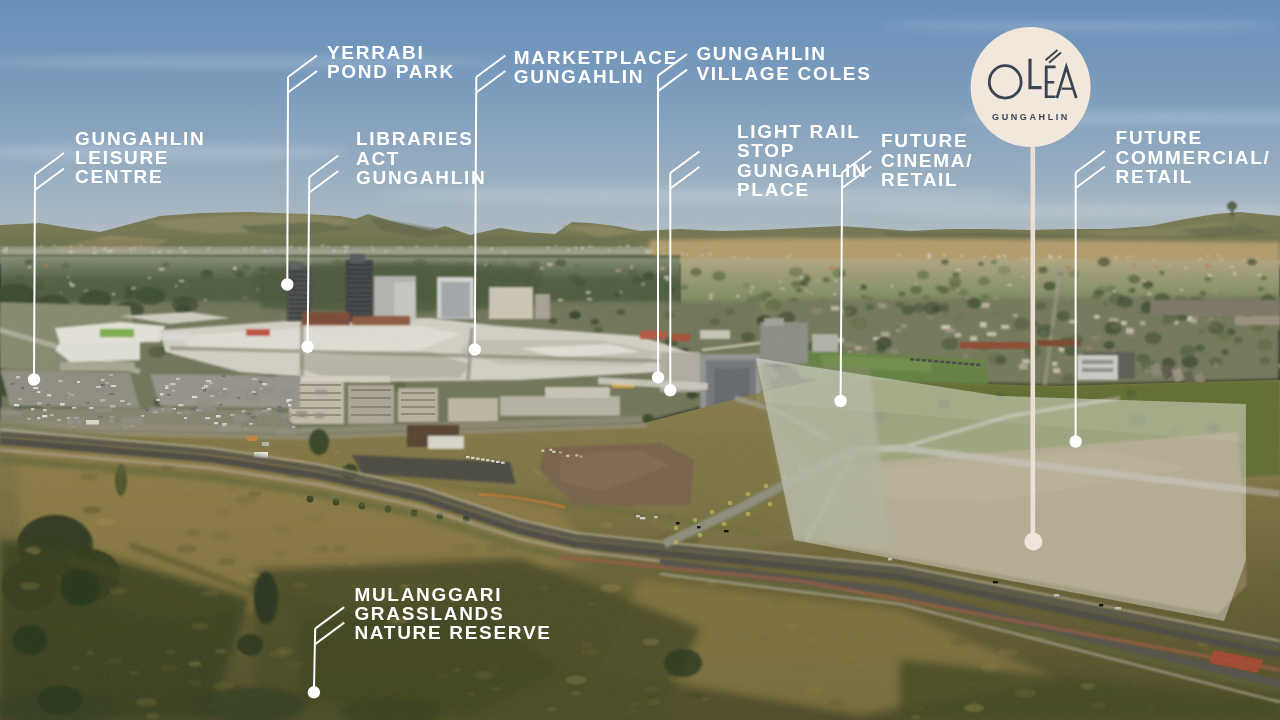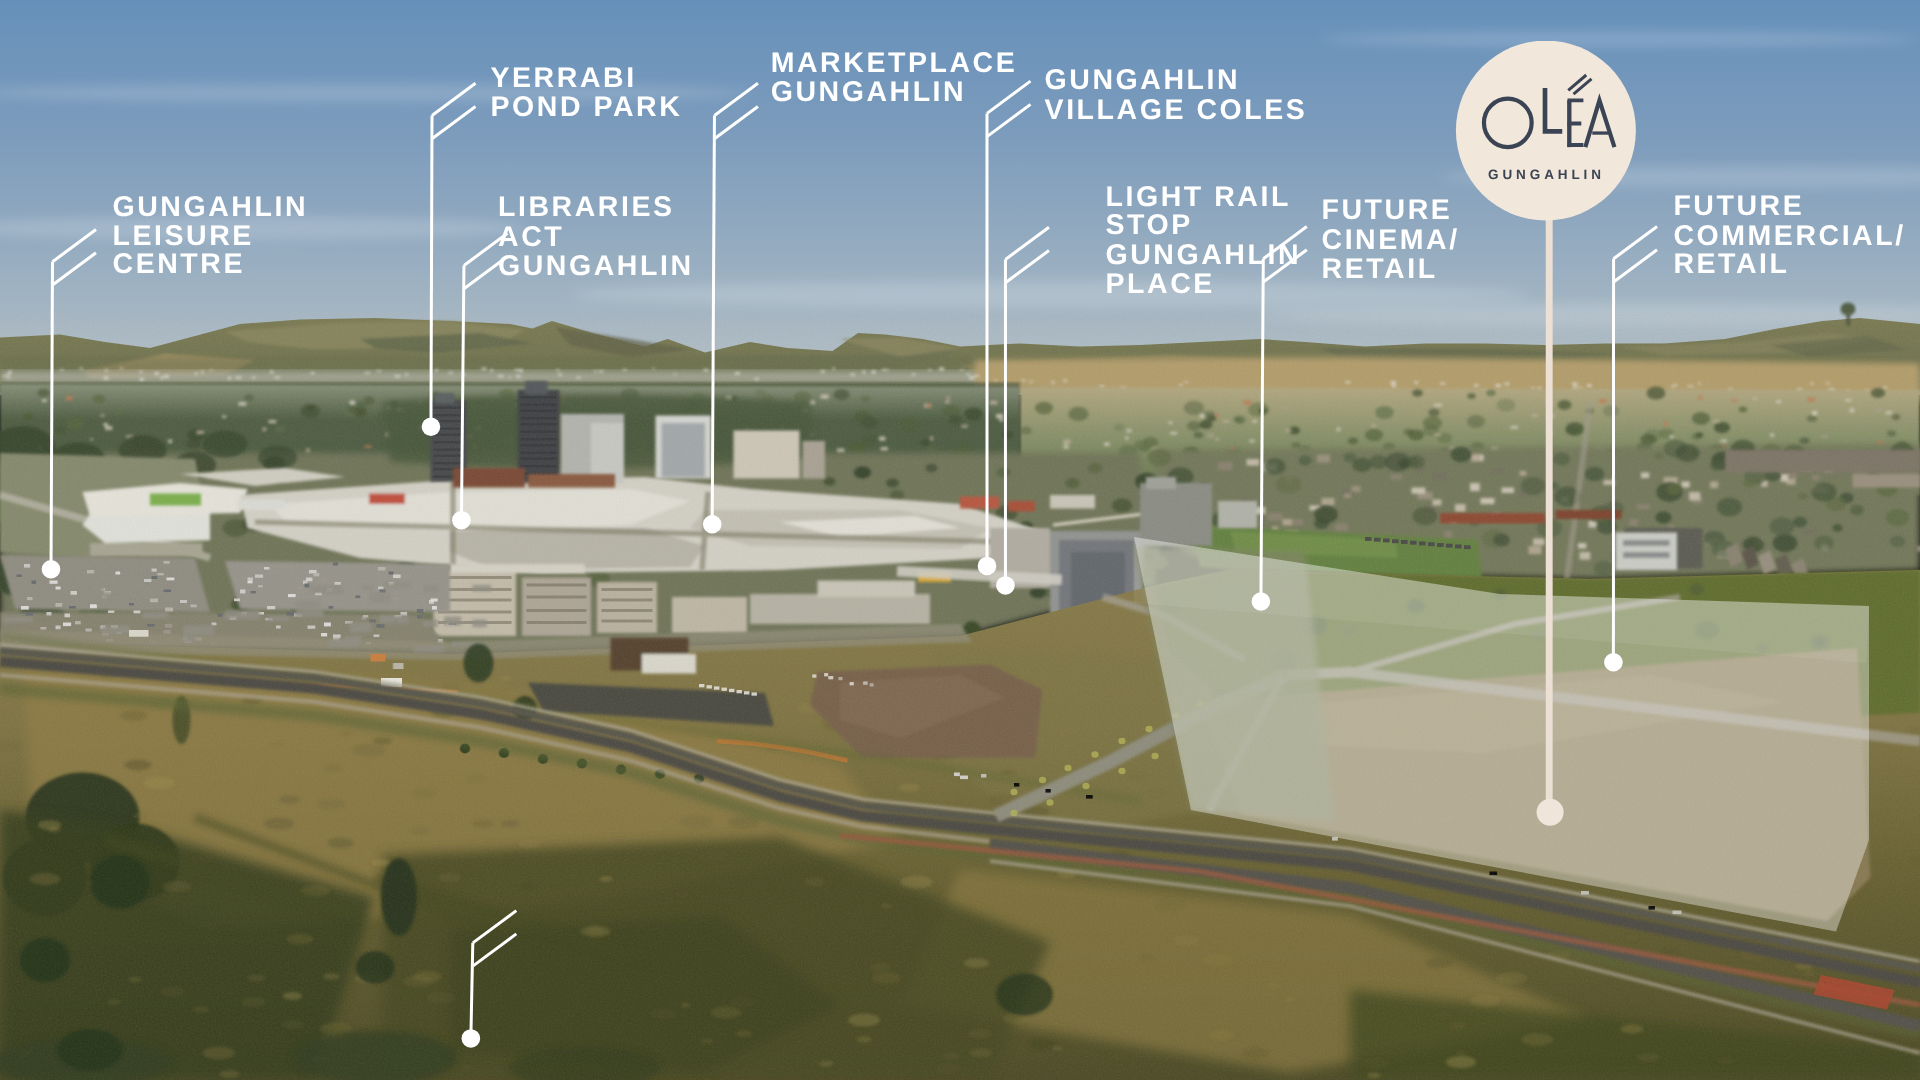--- a/index.html
+++ b/index.html
@@ -1594,24 +1594,25 @@
         <path d="M1045.5,60.2 L1057.5,50 M1049,62.8 L1061,52.6" stroke-width="2"></path>
       </g>
 
 <text x="1031" y="119.5" text-anchor="middle" font-family="Liberation Sans, sans-serif" font-size="9" font-weight="700" letter-spacing="2.6" fill="#3b4454">GUNGAHLIN</text>
 </svg>
 
 <div class="lbl" style="left:75px;top:128.7px">GUNGAHLIN<br>LEISURE<br>CENTRE</div>
 
 <div class="lbl" style="left:327px;top:42.7px">YERRABI<br>POND PARK</div>
 
-<div class="lbl" style="left:332px;top:129.2px">LIBRARIES<br>ACT<br>GUNGAHLIN</div>
-
-<div class="lbl" style="left:513.8px;top:33px">MARKETPLACE<br>GUNGAHLIN</div>
+<div class="lbl" style="left:356px;top:129.2px">LIBRARIES<br>ACT<br>GUNGAHLIN</div>
+
+<div class="lbl" style="left:513.8px;top:48px">MARKETPLACE<br>GUNGAHLIN</div>
 
 <div class="lbl" style="left:696.4px;top:44.2px">GUNGAHLIN<br>VILLAGE COLES</div>
 
 <div class="lbl" style="left:737px;top:122px">LIGHT RAIL<br>STOP<br>GUNGAHLIN<br>PLACE</div>
 
 <div class="lbl" style="left:881px;top:131.2px">FUTURE<br>CINEMA/<br>RETAIL</div>
 
 <div class="lbl" style="left:1115.6px;top:128.3px">FUTURE<br>COMMERCIAL/<br>RETAIL</div>
 
+<div class="lbl" style="left:354.4px;top:584.8px">MULANGGARI<br>GRASSLANDS<br>NATURE RESERVE</div>
 </div>
 </body></html>

